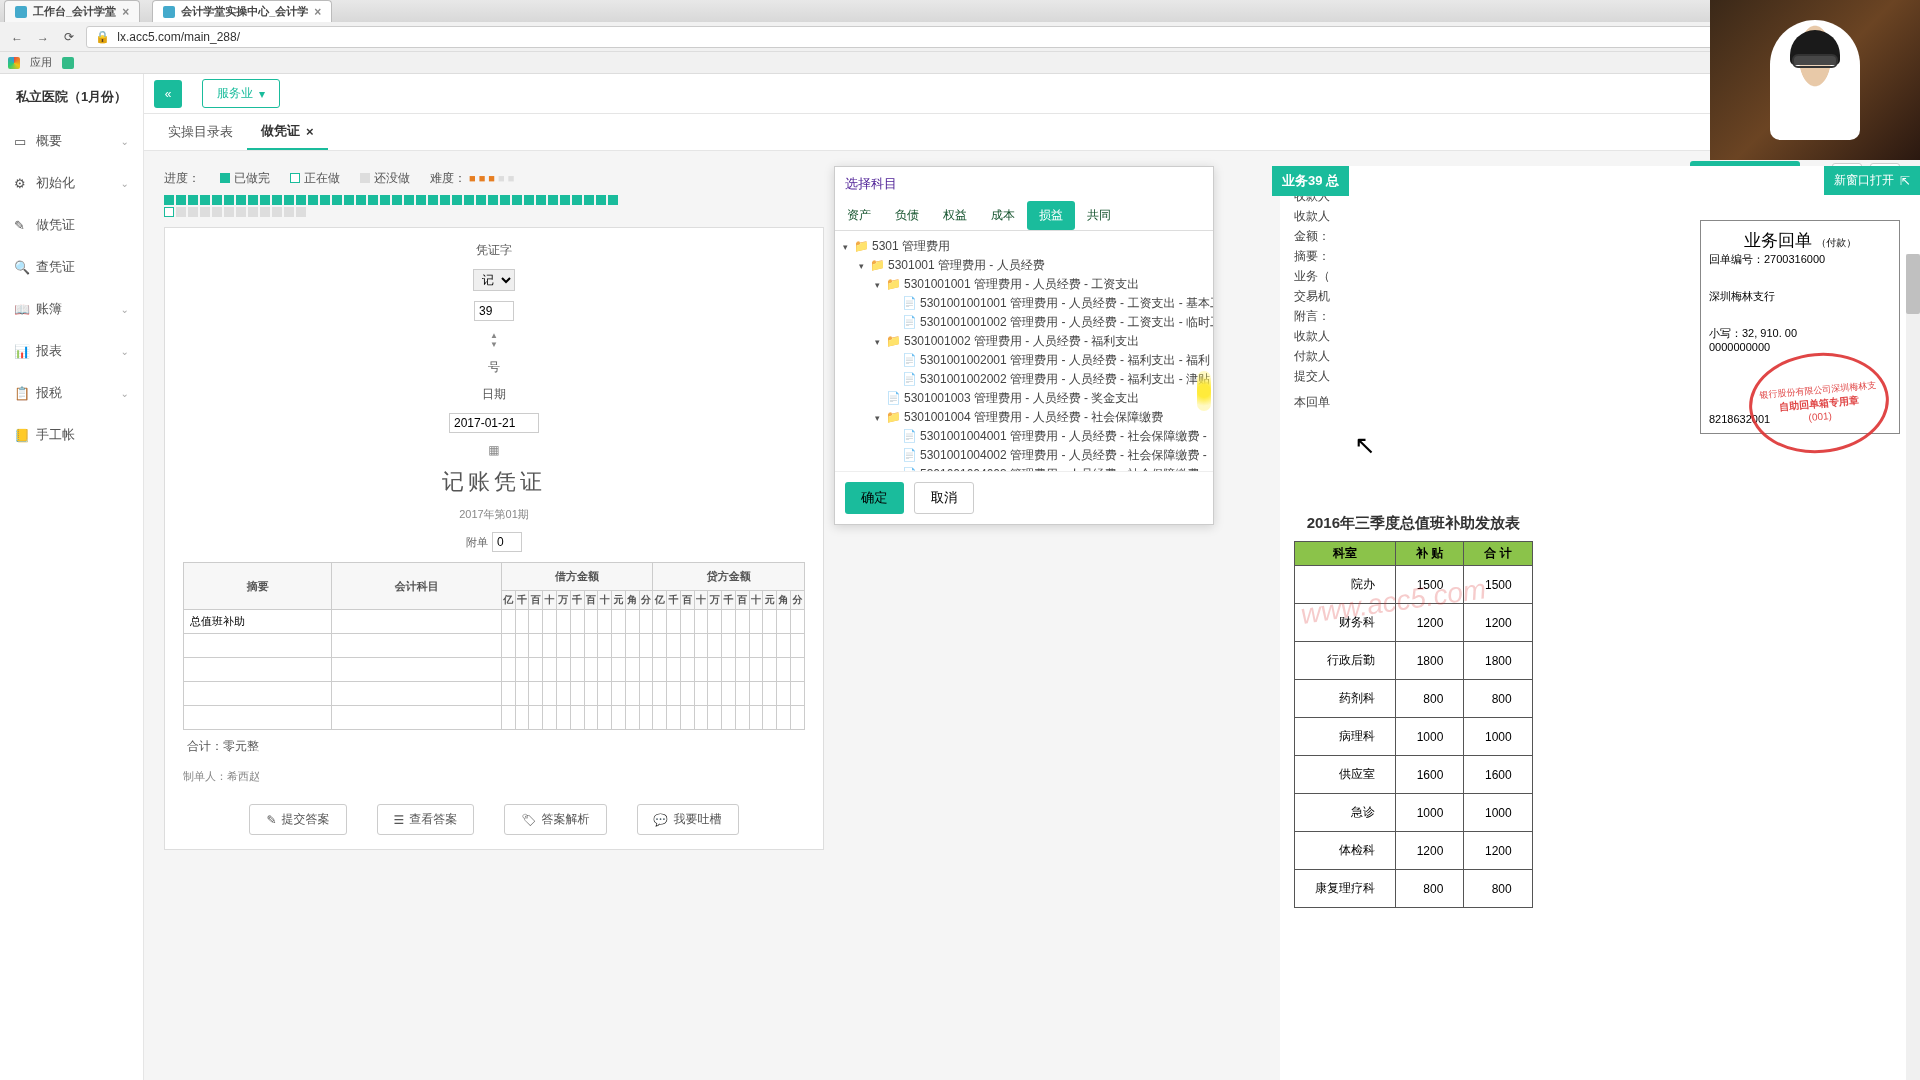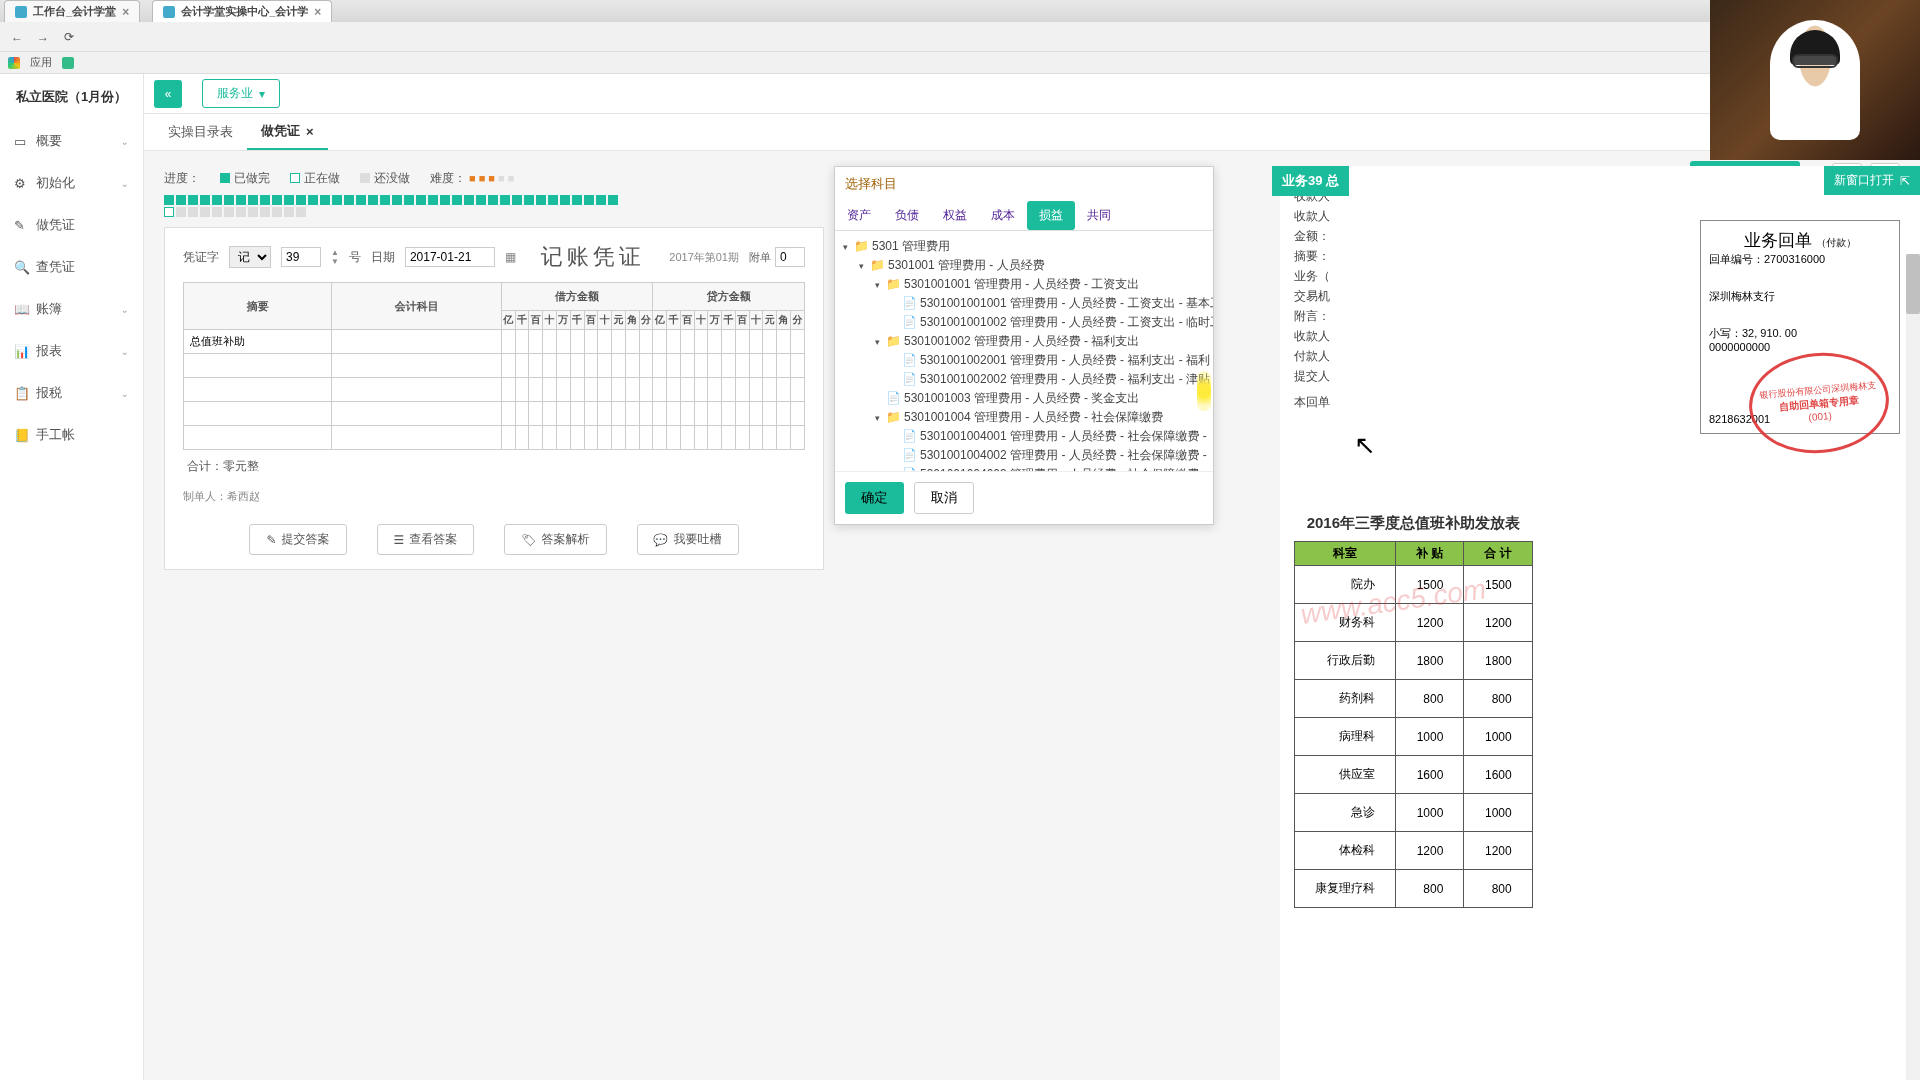--- a/index.html
+++ b/index.html
@@ -47,21 +47,21 @@
 .pb.not { background: #ddd; }
 .diff-label { display: flex; align-items: center; gap: 3px; }
 .star { color: #e67e22; font-size: 11px; }
 .star.empty { color: #ddd; }
 .fill-btn { margin-left: auto; background: #1abc9c; color: #fff; padding: 8px 16px; border-radius: 3px; border: none; cursor: pointer; font-size: 13px; }
 .pager { display: flex; gap: 8px; margin-left: 12px; }
 .pg-btn { width: 30px; height: 30px; border: 1px solid #ccc; background: #fff; border-radius: 3px; display: flex; align-items: center; justify-content: center; color: #888; cursor: pointer; }
 
 
 .voucher { background: #fff; border: 1px solid #ddd; margin-top: 10px; padding: 14px 18px 10px; width: 660px; }
-.v-head { display: flex; align-items: center; gap: 10px; font-size: 12px; color: #555; }
+.v-head { display: flex; align-items: center; gap: 10px; font-size: 12px; color: #555; flex-direction: column; }
 .v-head select, .v-head input { border: 1px solid #ccc; padding: 2px 4px; font-size: 12px; }
 .v-head .num-in { width: 40px; }
 .v-head .date-in { width: 90px; }
 .v-title { flex: 1; text-align: center; font-size: 22px; font-family: KaiTi, serif; letter-spacing: 4px; }
 .v-period { font-size: 11px; color: #888; }
 .v-attach { font-size: 11px; color: #666; display: flex; align-items: center; gap: 4px; }
 .v-attach input { width: 30px; }
 
 .v-table { width: 100%; border-collapse: collapse; margin-top: 10px; }
 .v-table th, .v-table td { border: 1px solid #ccc; font-size: 11px; text-align: center; }
@@ -88,23 +88,23 @@
 .stamp { position: absolute; right: 10px; bottom: -20px; width: 140px; height: 100px; border: 3px solid #d33; border-radius: 50%; color: #d33; font-size: 10px; display: flex; flex-direction: column; align-items: center; justify-content: center; transform: rotate(-5deg); opacity: 0.9; }
 
 .subsidy-tbl { position: absolute; left: 14px; top: 340px; border-collapse: collapse; font-size: 12px; }
 .subsidy-tbl caption { font-size: 15px; font-weight: bold; padding: 8px; color: #333; }
 .subsidy-tbl th { background: #8bc34a; border: 1px solid #555; padding: 3px 20px; }
 .subsidy-tbl td { border: 1px solid #555; padding: 10px 20px; text-align: right; }
 .watermark { position: absolute; left: 20px; top: 420px; font-size: 28px; color: rgba(220,50,50,0.25); font-style: italic; transform: rotate(-8deg); pointer-events: none; }
 
 
 .acct-pop { position: absolute; left: 690px; top: 92px; width: 380px; background: #fff; border: 1px solid #ccc; box-shadow: 0 2px 10px rgba(0,0,0,0.15); z-index: 20; }
-.acct-head { padding: 8px 10px; font-size: 13px; color: #a16207; }
+.acct-head { padding: 8px 10px; font-size: 13px; color: #4c1d95; }
 .acct-tabs { display: flex; border-bottom: 1px solid #ddd; }
-.acct-tab { padding: 6px 12px; font-size: 12px; color: #4c1d95; cursor: pointer; }
+.acct-tab { padding: 6px 12px; font-size: 12px; color: #14532d; cursor: pointer; }
 .acct-tab.active { background: #1abc9c; color: #fff; border-radius: 3px; }
 .tree { padding: 6px 4px; height: 240px; overflow-y: auto; font-size: 12px; color: #444; position: relative; }
 .tree-row { padding: 1px 0; white-space: nowrap; cursor: pointer; }
 .tri { display: inline-block; width: 8px; font-size: 9px; color: #555; }
 .fold { color: #e6a23c; margin: 0 3px; }
 .leaf { color: #909399; margin: 0 3px; }
 .acct-foot { padding: 10px; display: flex; gap: 10px; border-top: 1px solid #eee; }
 .ok-btn { background: #1abc9c; color: #000000; border: none; padding: 6px 16px; border-radius: 3px; cursor: pointer; }
 .cancel-btn { background: #fff; border: 1px solid #ccc; padding: 6px 16px; border-radius: 3px; cursor: pointer; }
 .scroll-hl { position: absolute; right: 2px; top: 140px; width: 14px; height: 40px; background: radial-gradient(circle,#ffeb3b 30%,rgba(255,235,59,0.3) 70%); border-radius: 7px; }
@@ -132,20 +132,24 @@
   <div class="tab active">
     <span class="tab-icon"></span>
     <span>会计学堂实操中心_会计学</span>
     <span class="tab-close">×</span>
   </div>
 </div>
 <div class="addr-bar">
   <span class="nav-btn">←</span>
   <span class="nav-btn">→</span>
   <span class="nav-btn">⟳</span>
+  <div class="addr-field">
+    <span class="secure">🔒</span>
+    <span>lx.acc5.com/main_288/</span>
+  </div>
 </div>
 <div class="bookmark-bar">
   <span class="bk-icon" style="background:conic-gradient(#e74c3c,#f1c40f,#2ecc71,#3498db);border-radius:2px"></span>
   <span>应用</span>
   <span class="bk-icon" style="background:#3b8;border-radius:2px"></span>
 </div>
 
 <div class="app">
 
   <div class="sidebar">

